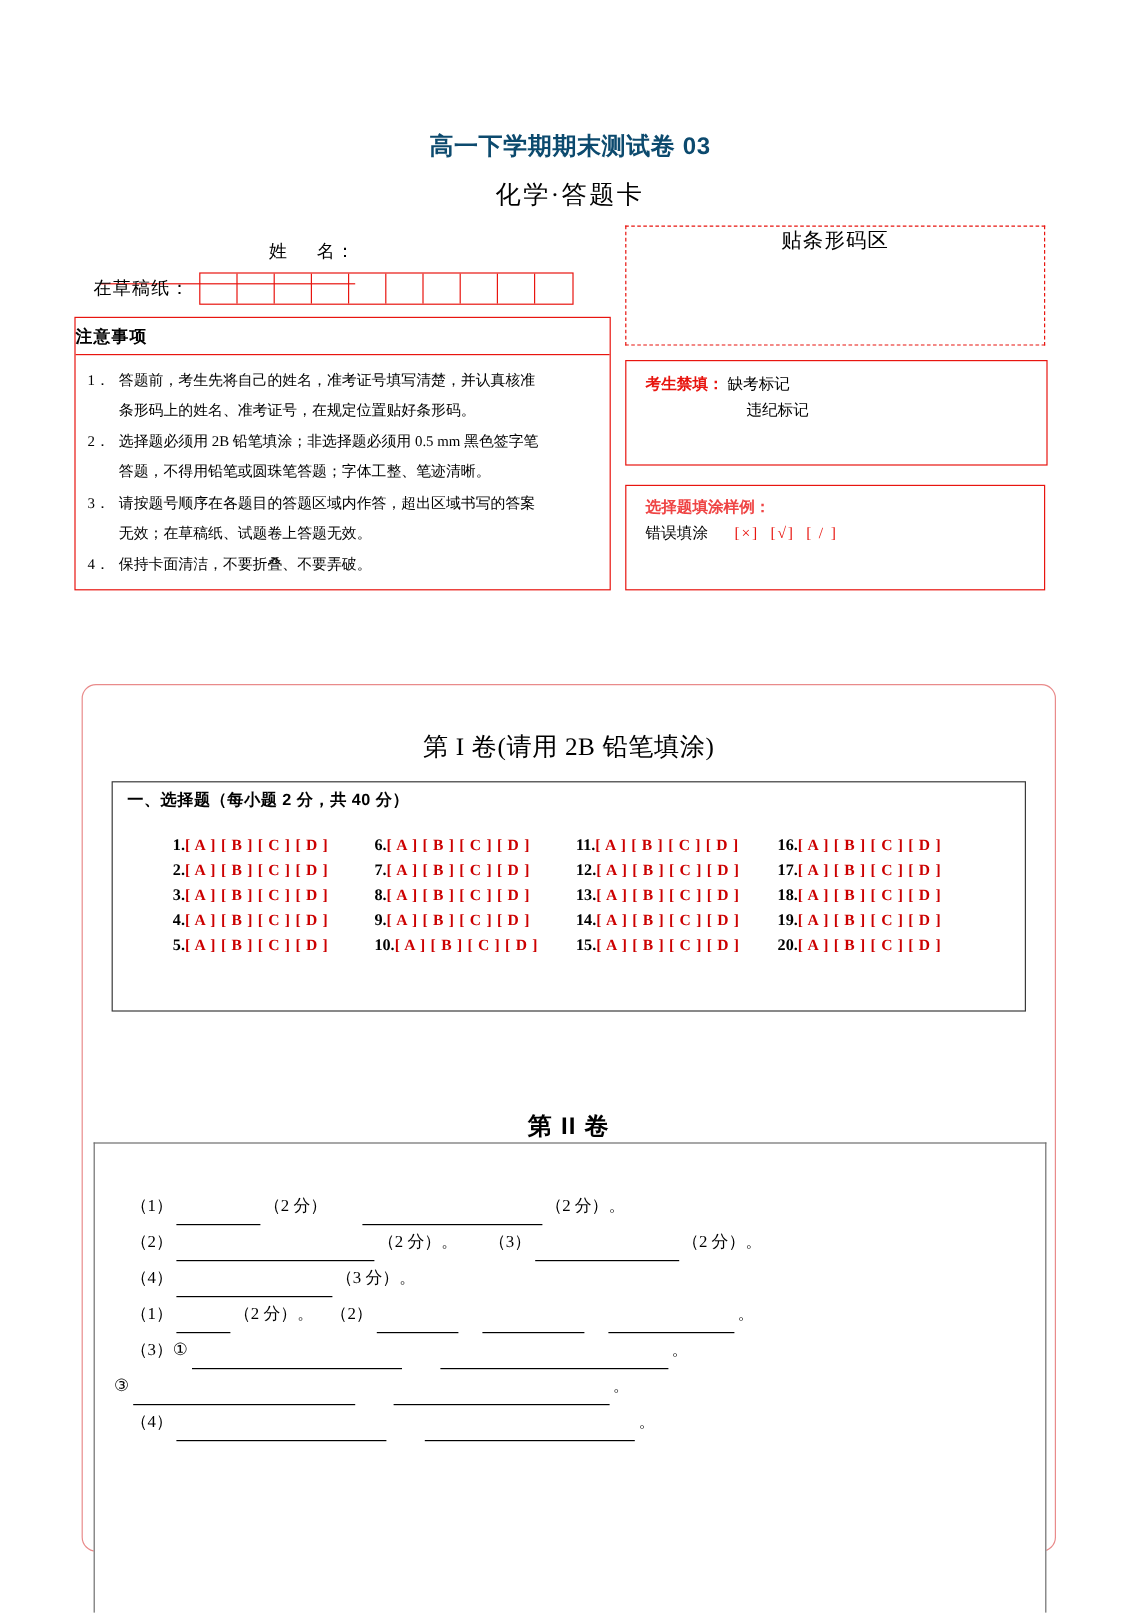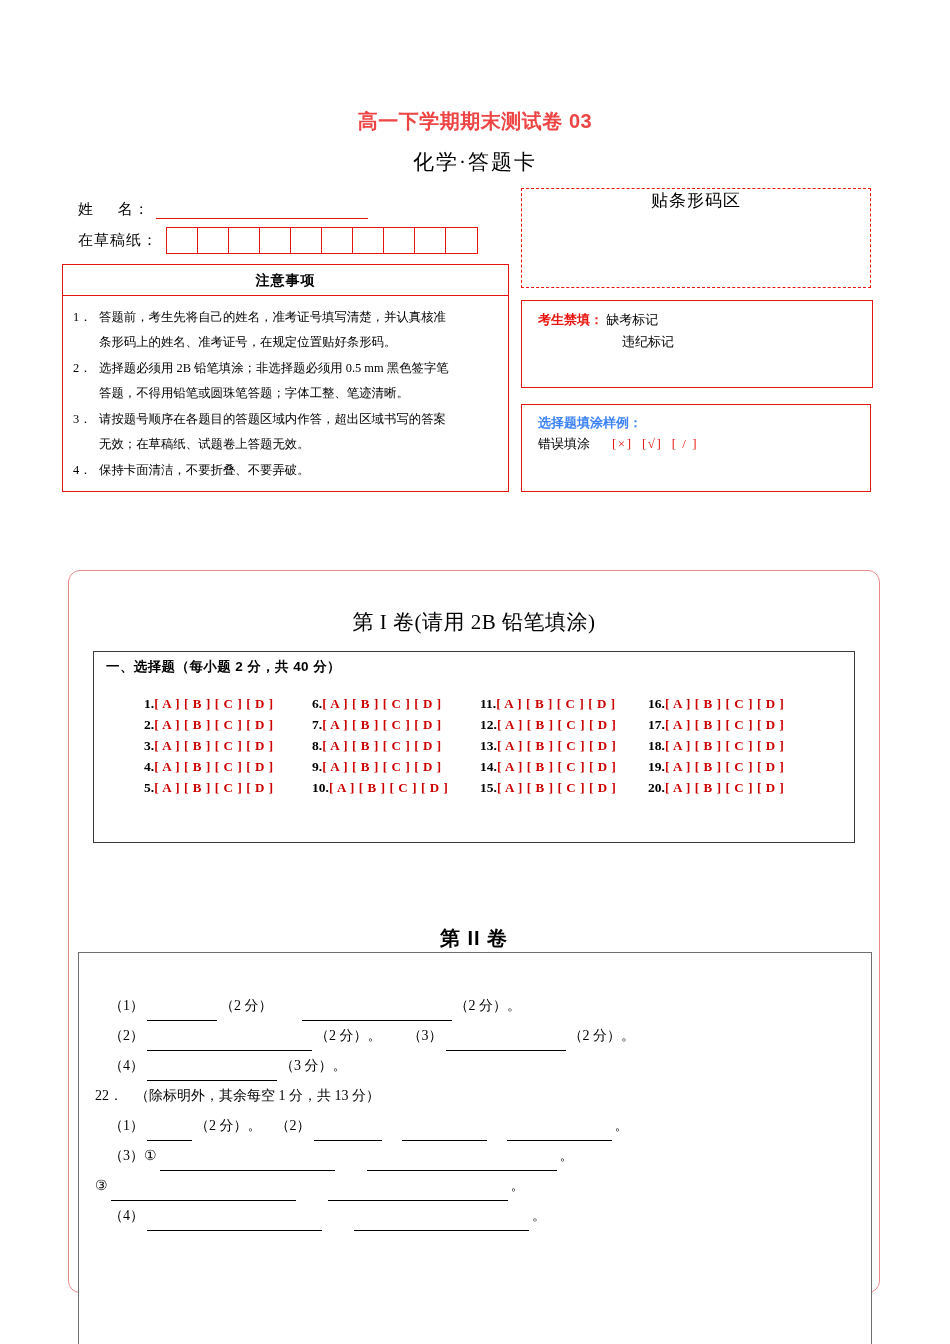--- a/index.html
+++ b/index.html
@@ -18,40 +18,41 @@
 
   
   .title-main {
     position: absolute;
     left: 0; top: 108px;
     width: 950px;
     text-align: center;
     font-family: "Liberation Sans", sans-serif;
     font-weight: bold;
     font-size: 20px;
-    color: #ef4444;
+    color: #0c4a6e;
     letter-spacing: 0.5px;
   }
   .title-sub {
     position: absolute;
     left: 0; top: 148px;
     width: 950px;
     text-align: center;
     font-size: 21px;
     color: #000;
     letter-spacing: 2px;
   }
 
   
   .name-row {
     position: absolute;
     left: 78px; top: 200px;
     display: flex;
     align-items: flex-end;
     font-size: 15px;
+    flex-direction: column;
   }
   .name-label { white-space: pre; letter-spacing: 1px; }
   .name-line {
     width: 212px;
     height: 17px;
     border-bottom: 1.4px solid #e8150f;
     margin-left: 6px;
   }
 
   .id-row {
@@ -80,21 +81,21 @@
     position: absolute;
     left: 62px; top: 264px;
     width: 447px;
     height: 228px;
     border: 1.3px solid #e8150f;
     box-sizing: border-box;
   }
   .notice-head {
     height: 30px;
     line-height: 30px;
-    text-align: center;
+    text-align: left;
     font-family: "Liberation Sans", sans-serif;
     font-weight: bold;
     font-size: 14px;
     border-bottom: 1.3px solid #e8150f;
     letter-spacing: 1px;
   }
   .notice-body {
     padding: 9px 12px 0 10px;
     font-size: 12.4px;
     line-height: 25px;
@@ -150,21 +151,21 @@
     height: 88px;
     border: 1.3px solid #e8150f;
     box-sizing: border-box;
     padding: 7px 0 0 16px;
     font-size: 13px;
     line-height: 21px;
   }
   .sample-title {
     font-family: Liberation Serif, serif;
     font-weight: bold;
-    color: #3b82f6;
+    color: #ef4444;
   }
   .sample-row { display: flex; }
   .sample-marks {
     color: #e8150f;
     font-family: "Liberation Serif", serif;
     font-size: 13px;
     margin-left: 22px;
     letter-spacing: 1.5px;
     white-space: pre;
   }
@@ -473,24 +474,20 @@
         <span class="blank" style="width: 120px;"></span>
         <span>（2 分）。</span>
       </div>
       <div class="fr-line-row">
         <span>（4）</span>
         <span class="blank" style="width: 130px;"></span>
         <span>（3 分）。</span>
       </div>
     </div>
 
-  <div class="fr-qhead">
-    <span class="fr-qnum">22．</span>
-    <span>（除标明外，其余每空 1 分，共 13 分）</span>
-  </div>
   <div id="q22-lines">
       <div class="fr-line-row">
         <span>（1）</span>
         <span class="blank" style="width: 45px;"></span>
         <span>（2 分）。</span>
         <span class="gap-md"></span>
         <span>（2）</span>
         <span class="blank" style="width: 68px;"></span>
         <span class="gap-md"></span>
         <span class="blank" style="width: 85px;"></span>

